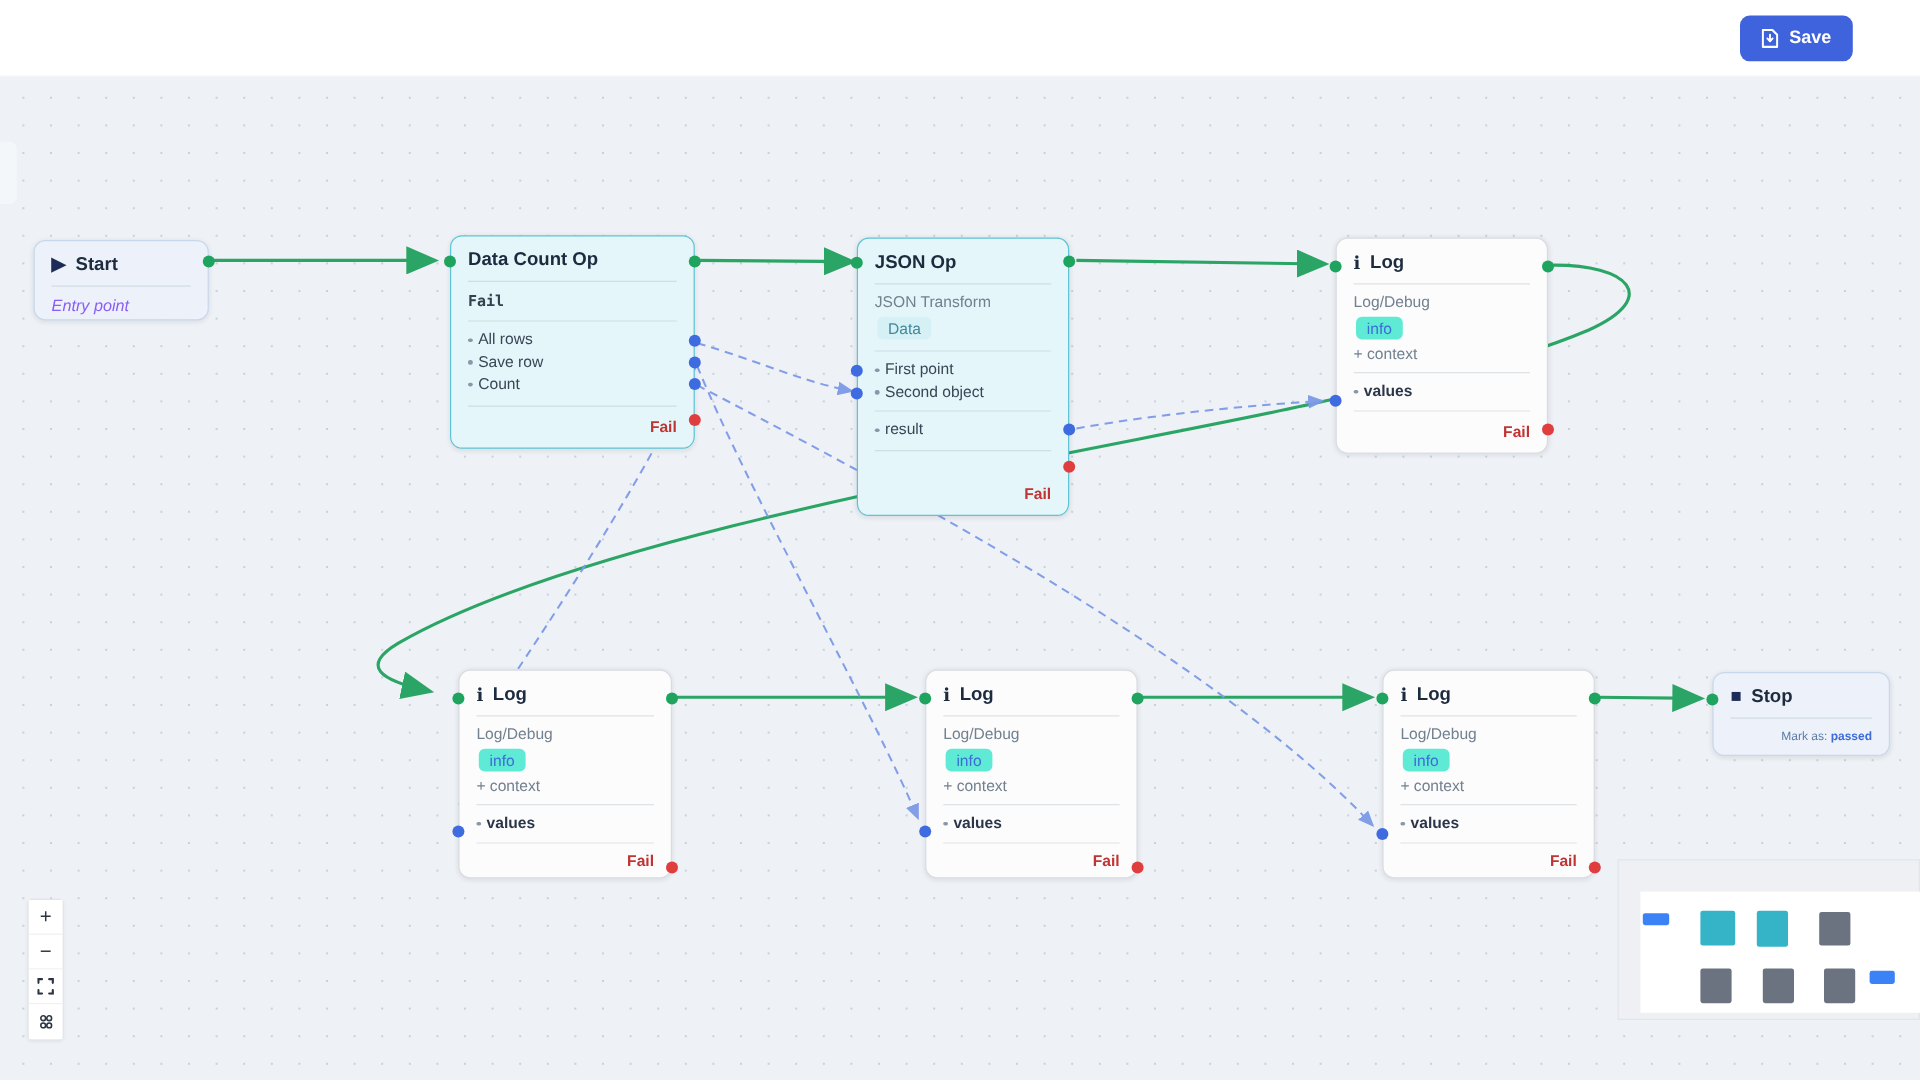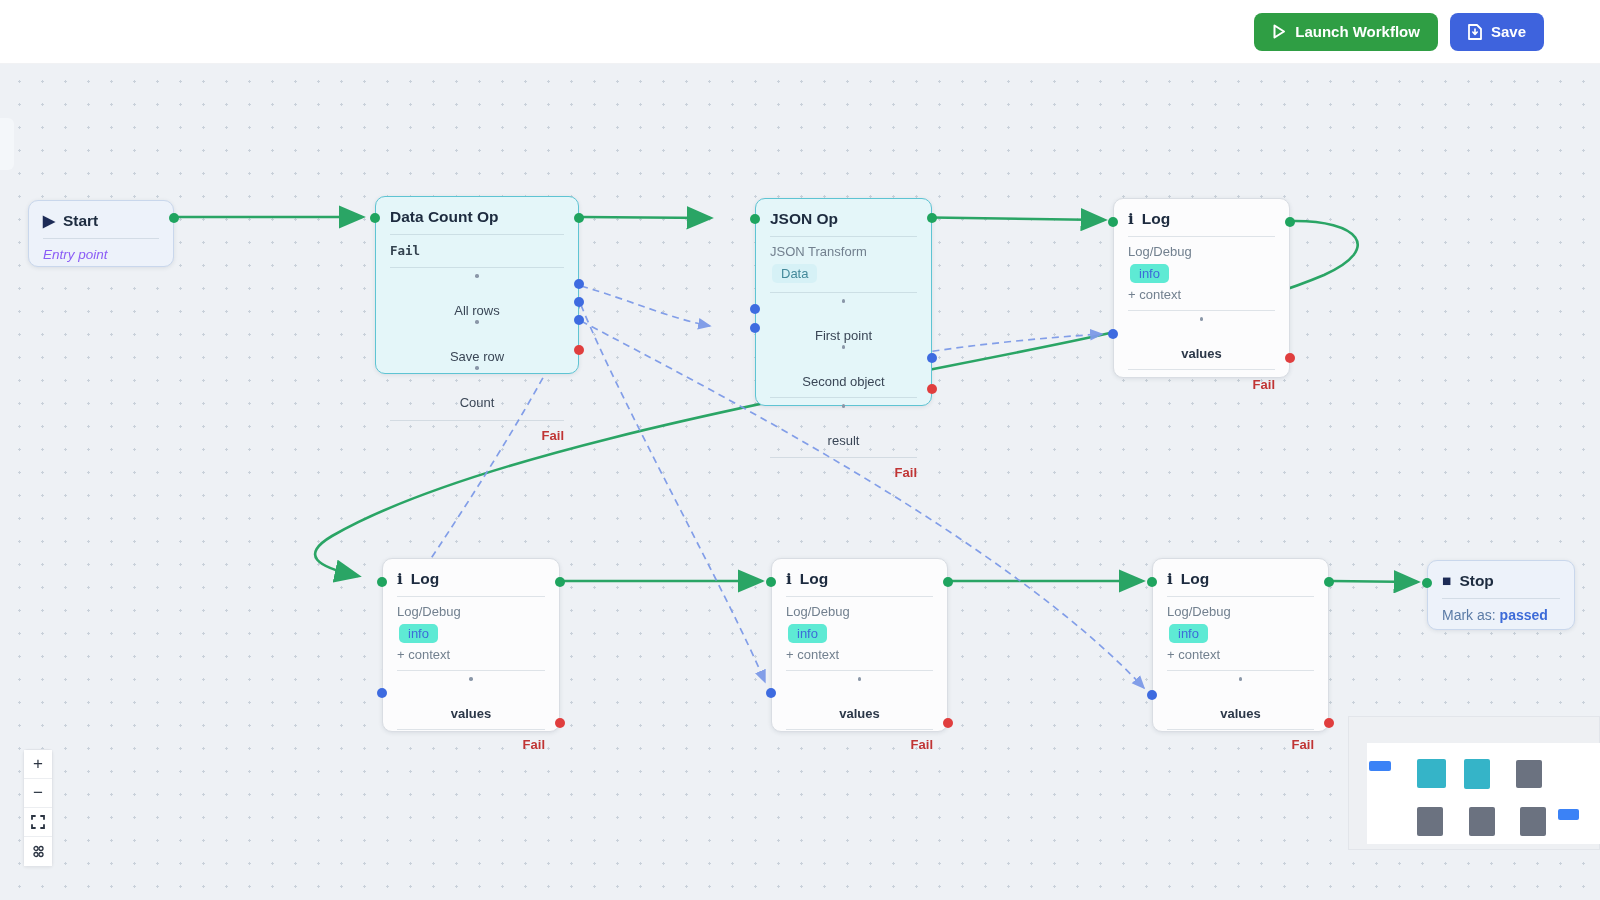--- a/index.html
+++ b/index.html
@@ -29,30 +29,30 @@
   .node { position:absolute; border-radius:10px; box-shadow:0 1px 4px rgba(25,45,70,.10); font-size:13px; color:#3a4656; z-index:10; }
   .node.cyan     { background:#e4f6f9; border:1.5px solid #5ec4d3; }
   .node.plain    { background:#fcfcfd; border:1.5px solid #d9dde3; }
   .node.endpoint { background:#edf2fa; border:1.5px solid #c9d7ec; }
   .node-inner { padding:9px 14px 8px 14px; display:flex; flex-direction:column; height:100%; }
   .n-title { font-size:15.5px; font-weight:bold; color:#1d2b3f; line-height:22px; display:flex; align-items:center; gap:8px; }
   .n-title .glyph { color:#1d2b56; }
   .i-glyph { font-family:"DejaVu Serif",serif; font-weight:bold; font-size:15px; }
   .divider { border-top:1px solid rgba(120,140,160,.22); margin:6px 0; }
   .gray { color:#72808f; }
-  .rowline { display:flex; align-items:center; gap:24px; line-height:18.5px;flex-direction:column; }
+  .rowline { display:flex; align-items:center; gap:5px; line-height:18.5px; }
   .rowline.bold { font-weight:bold; color:#2b3748; }
   .bullet { width:3.5px; height:3.5px; border-radius:50%; background:#8a97a8; flex:0 0 auto; }
   .mono { font-family:"DejaVu Sans Mono",monospace; font-weight:bold; font-size:12.5px; color:#33424f; line-height:20px; }
   .badge { display:inline-block; align-self:flex-start; margin:3px 0 3px 2px; padding:2px 9px; border-radius:5px; font-size:13px; }
   .badge-merge { background:#d6f1f6; color:#43899a; }
   .badge-info  { background:#5eead4; color:#3d6bd8; }
   .fail-row { margin-top:auto; text-align:right; color:#c03434; font-weight:bold; font-size:13px; line-height:18px; }
   .subtle-it { font-style:italic; color:#8b5cf6; font-size:13.5px; line-height:20px; }
-  .markas { color:#5b7ba6; font-size:14px; line-height:20px; }
+  .markas { color:#5b7ba6; font-size:10px; line-height:20px;text-align:right; }
   .markas b { color:#3d6bd8; }
 
   .handle { position:absolute; width:10px; height:10px; border-radius:50%; z-index:12; }
   .h-green { background:#1fa45f; }
   .h-blue  { background:#3e6be0; }
   .h-red   { background:#e03e3e; }
 
   
   .controls { position:absolute; left:23px; top:685px; width:30px; background:#fff; border:1px solid #e1e4e9;
               border-radius:4px; box-shadow:0 1px 3px rgba(0,0,0,.06); z-index:20; }
@@ -66,28 +66,20 @@
   .mm-view { position:absolute; left:18px; top:26px; width:234px; height:101px; background:#ffffff; }
   .mm-node { position:absolute; border-radius:2px; }
   .mm-blue { background:#3b82f6; }
   .mm-teal { background:#35b4c8; }
   .mm-gray { background:#6b7280; }
 </style>
 </head>
 <body>
 
 <div class="topbar">
-  <button class="btn btn-green">
-    <span>
-      <svg width="14" height="15" viewBox="0 0 14 15">
-          <path d="M2.5 1.5 L12 7.5 L2.5 13.5 Z" fill="none" stroke="#fff" stroke-width="2" stroke-linejoin="round"></path>
-        </svg>
-    </span>
-    <span>Launch Workflow</span>
-  </button>
   <button class="btn btn-blue">
     <span>
       <svg width="14" height="16" viewBox="0 0 14 16">
           <path d="M1 1 h8 l4 4 v10 h-12 z" fill="none" stroke="#fff" stroke-width="1.8" stroke-linejoin="round"></path>
           <path d="M7 5 v5 M4.8 8 L7 10.4 L9.2 8" fill="none" stroke="#fff" stroke-width="1.6" stroke-linecap="round" stroke-linejoin="round"></path>
         </svg>
     </span>
     <span>Save</span>
   </button>
 </div>
@@ -154,21 +146,21 @@
       <div class="fail-row">Fail</div>
     </div>
     <span class="handle h-green" style="left:-6px;  top:16px;"></span>
     <span class="handle h-green" style="right:-6px; top:16px;"></span>
     <span class="handle h-blue" style="right:-6px; top:82px;"></span>
     <span class="handle h-blue" style="right:-6px; top:100px;"></span>
     <span class="handle h-blue" style="right:-6px; top:118px;"></span>
     <span class="handle h-red" style="right:-6px; top:148px;"></span>
   </div>
 
-  <div class="node cyan" style="left:755px; top:134px; width:177px; height:208px;">
+  <div class="node cyan" style="left:714px; top:134px; width:177px; height:232px;">
     <div class="node-inner">
       <div class="n-title">JSON Op</div>
       <div class="divider"></div>
       <div class="gray" style="line-height:18px;">JSON Transform</div>
       <span class="badge badge-merge">Data</span>
       <div class="divider"></div>
       <div class="rowline">
           <span class="bullet"></span>
           <span>First point</span>
         </div>

